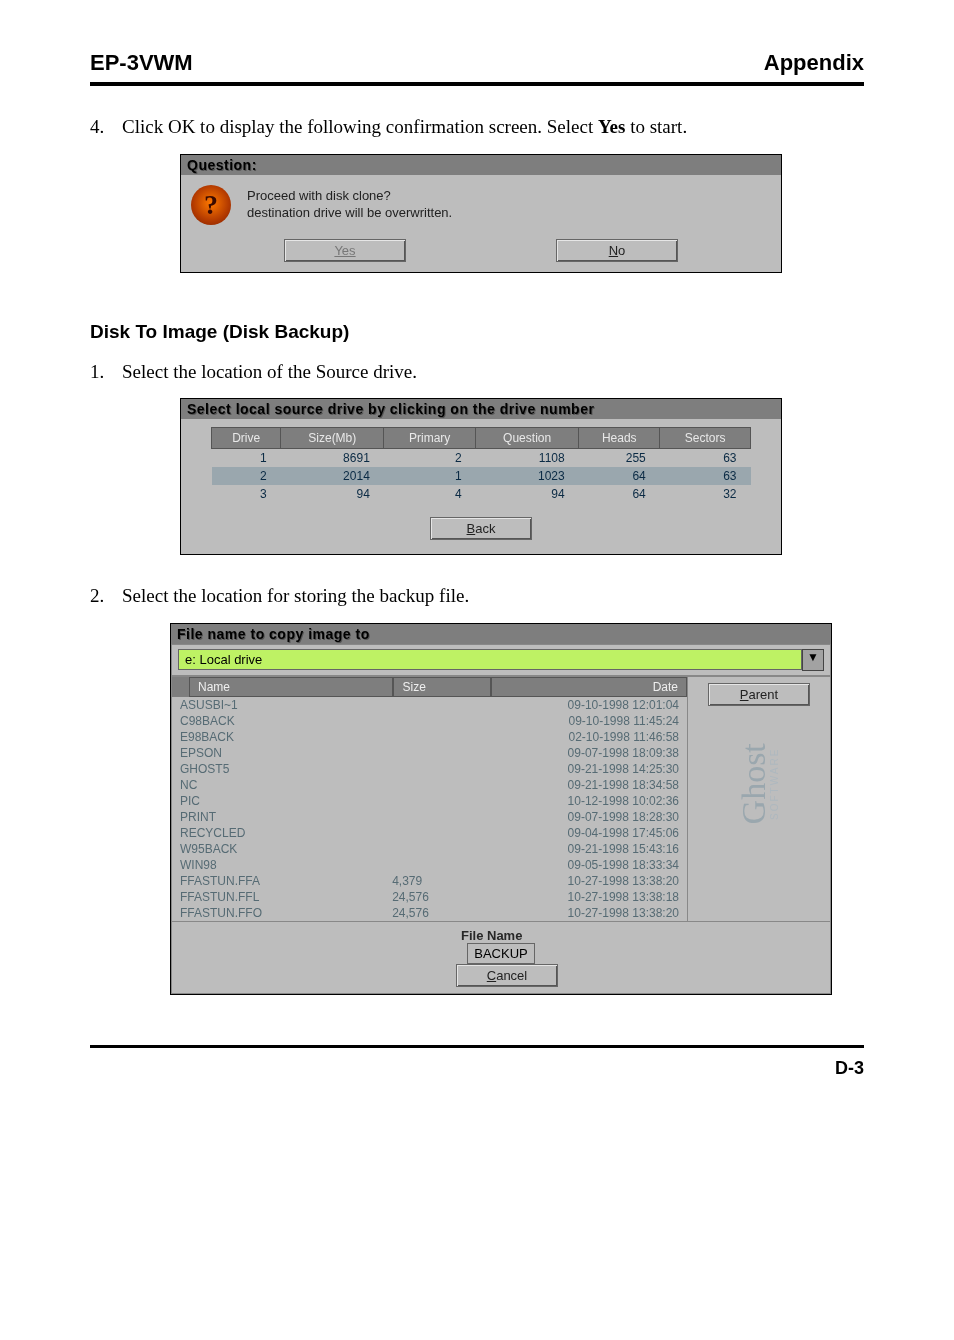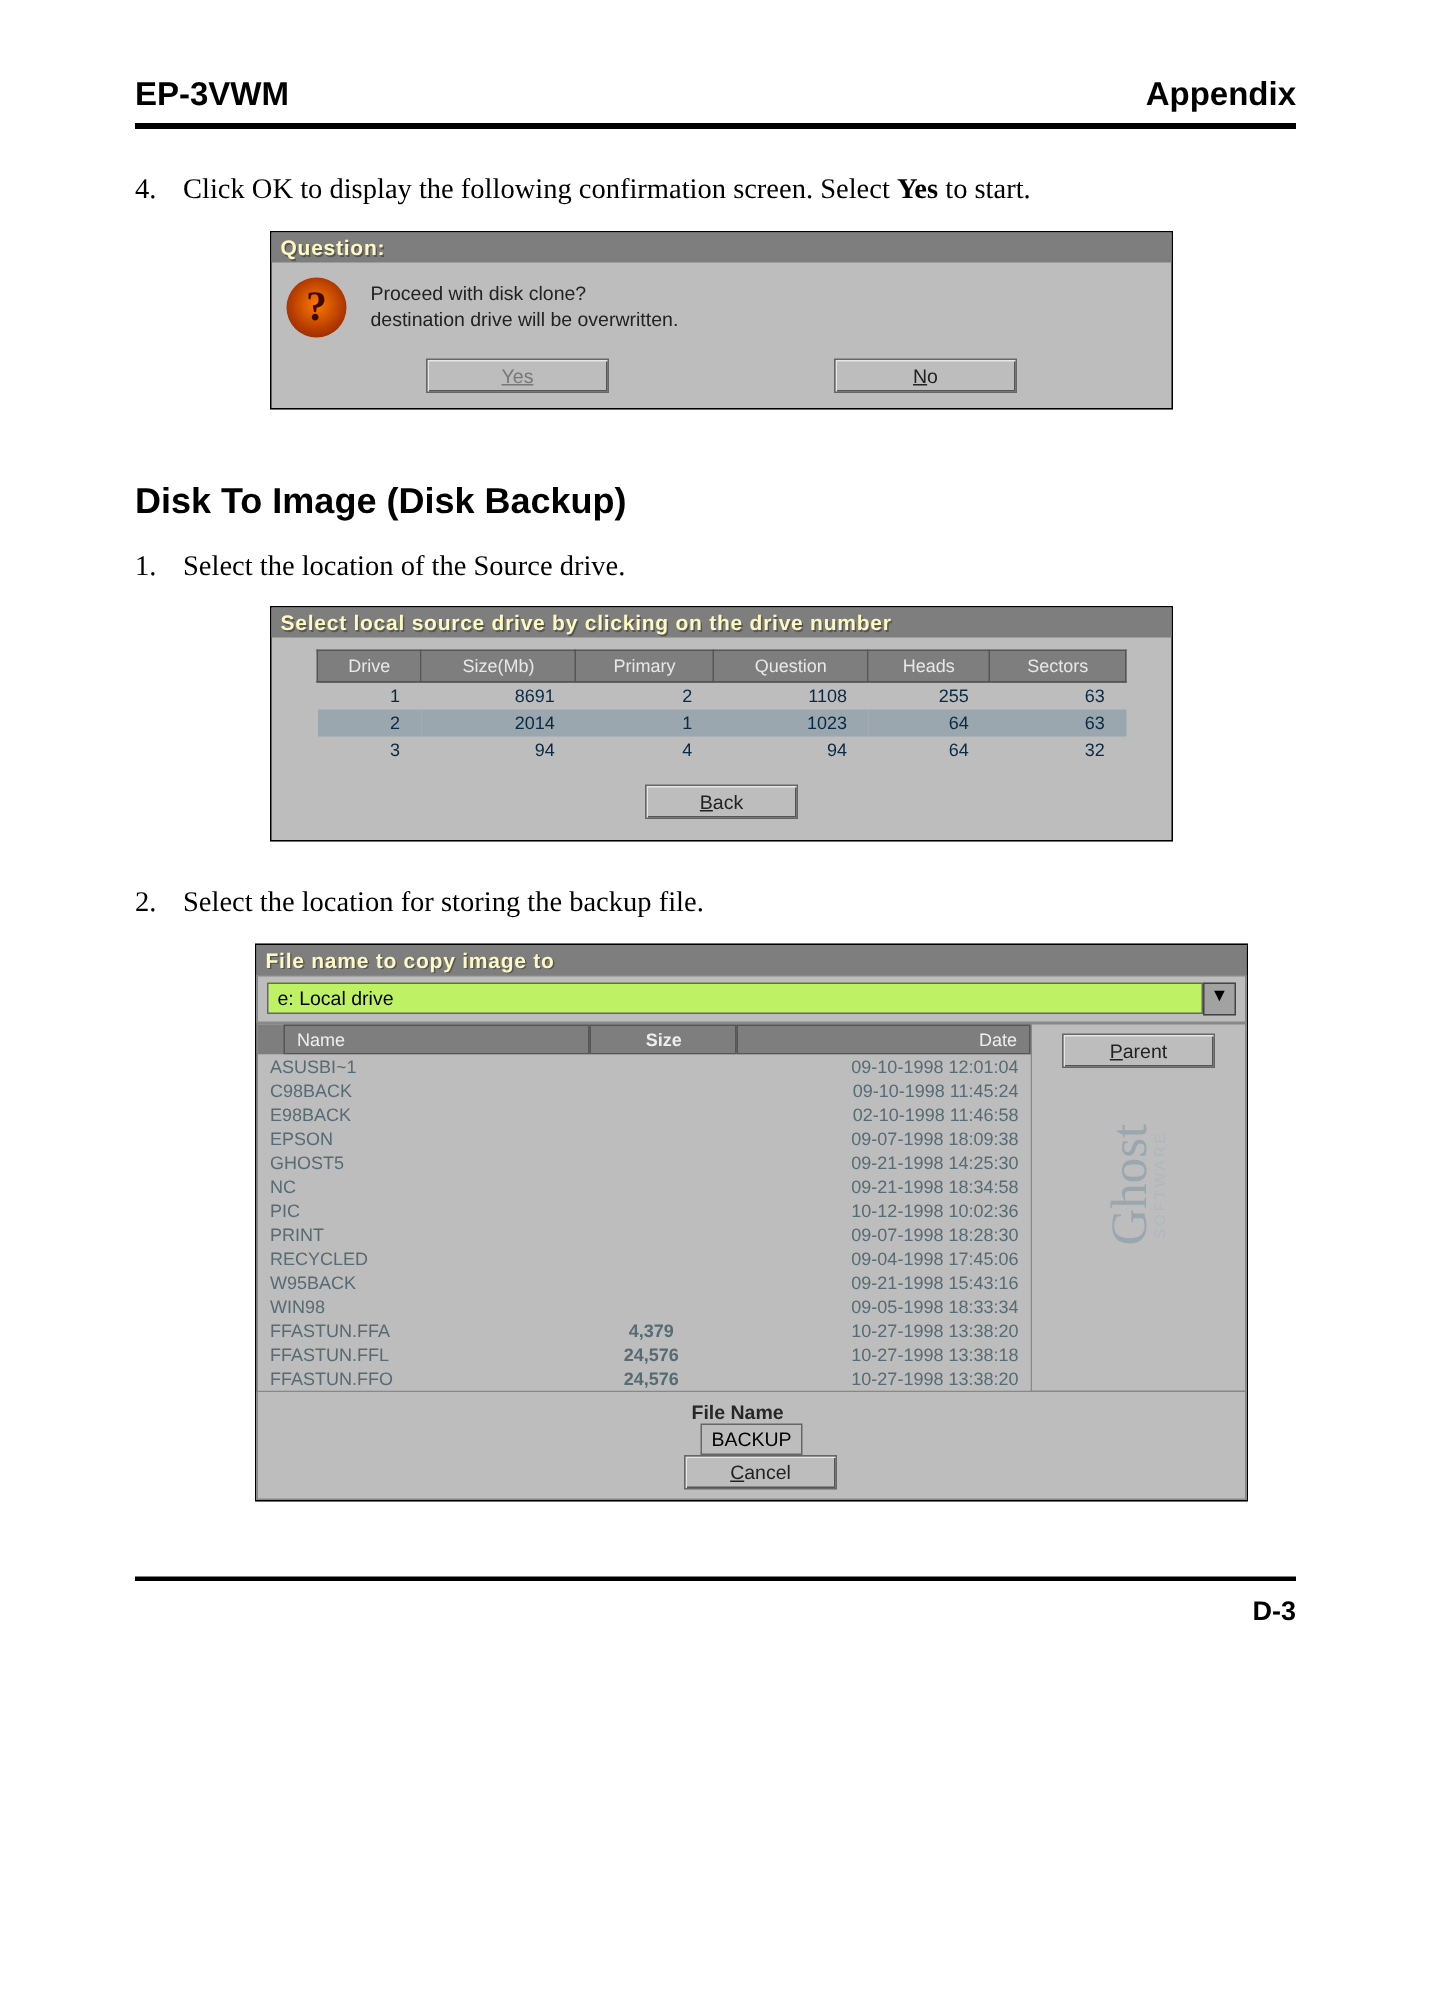--- a/index.html
+++ b/index.html
@@ -37,34 +37,34 @@
     display: flex;
     margin-bottom: 14px;
   }
   .step-num {
     width: 32px;
     flex-shrink: 0;
   }
   .section-heading {
     font-family: Arial, Helvetica, sans-serif;
     font-weight: bold;
-    font-size: 24px;
+    font-size: 19px;
     margin: 48px 0 16px 0;
   }
 
   
   .win {
     background: #bdbdbd;
     border: 1px solid #000;
     margin: 10px 0 10px 90px;
     width: 600px;
   }
   .win-title {
     background: #7e7e7e;
-    color: #fef9c3;
+    color: #000000;
     font-family: Arial, Helvetica, sans-serif;
     font-size: 14px;
     padding: 2px 6px;
     letter-spacing: 0.5px;
     font-weight: bold;
     text-shadow: 1px 1px 0 #555;
   }
   .win-body {
     padding: 10px;
   }
@@ -183,21 +183,21 @@
     background: #7e7e7e;
     padding-left: 17px;
   }
   .fb-head div, .fb-row > div {
     font-family: Arial, Helvetica, sans-serif;
     font-size: 12px;
     padding: 2px 8px;
   }
   .fb-head div { color: #eee; border: 1px solid #555; }
   .col-name { width: 42%; }
-  .col-size { width: 18%; text-align: center; font-weight: bold; }
+  .col-size { width: 18%; text-align: left; }
   .col-date { width: 40%; text-align: right; padding-right: 18px; }
   .fb-rows {
     background: #bdbdbd;
   }
   .fb-row {
     display: flex;
     color: #566b74;
   }
   .fb-row > div { padding: 1px 8px; }
   .fb-side {

